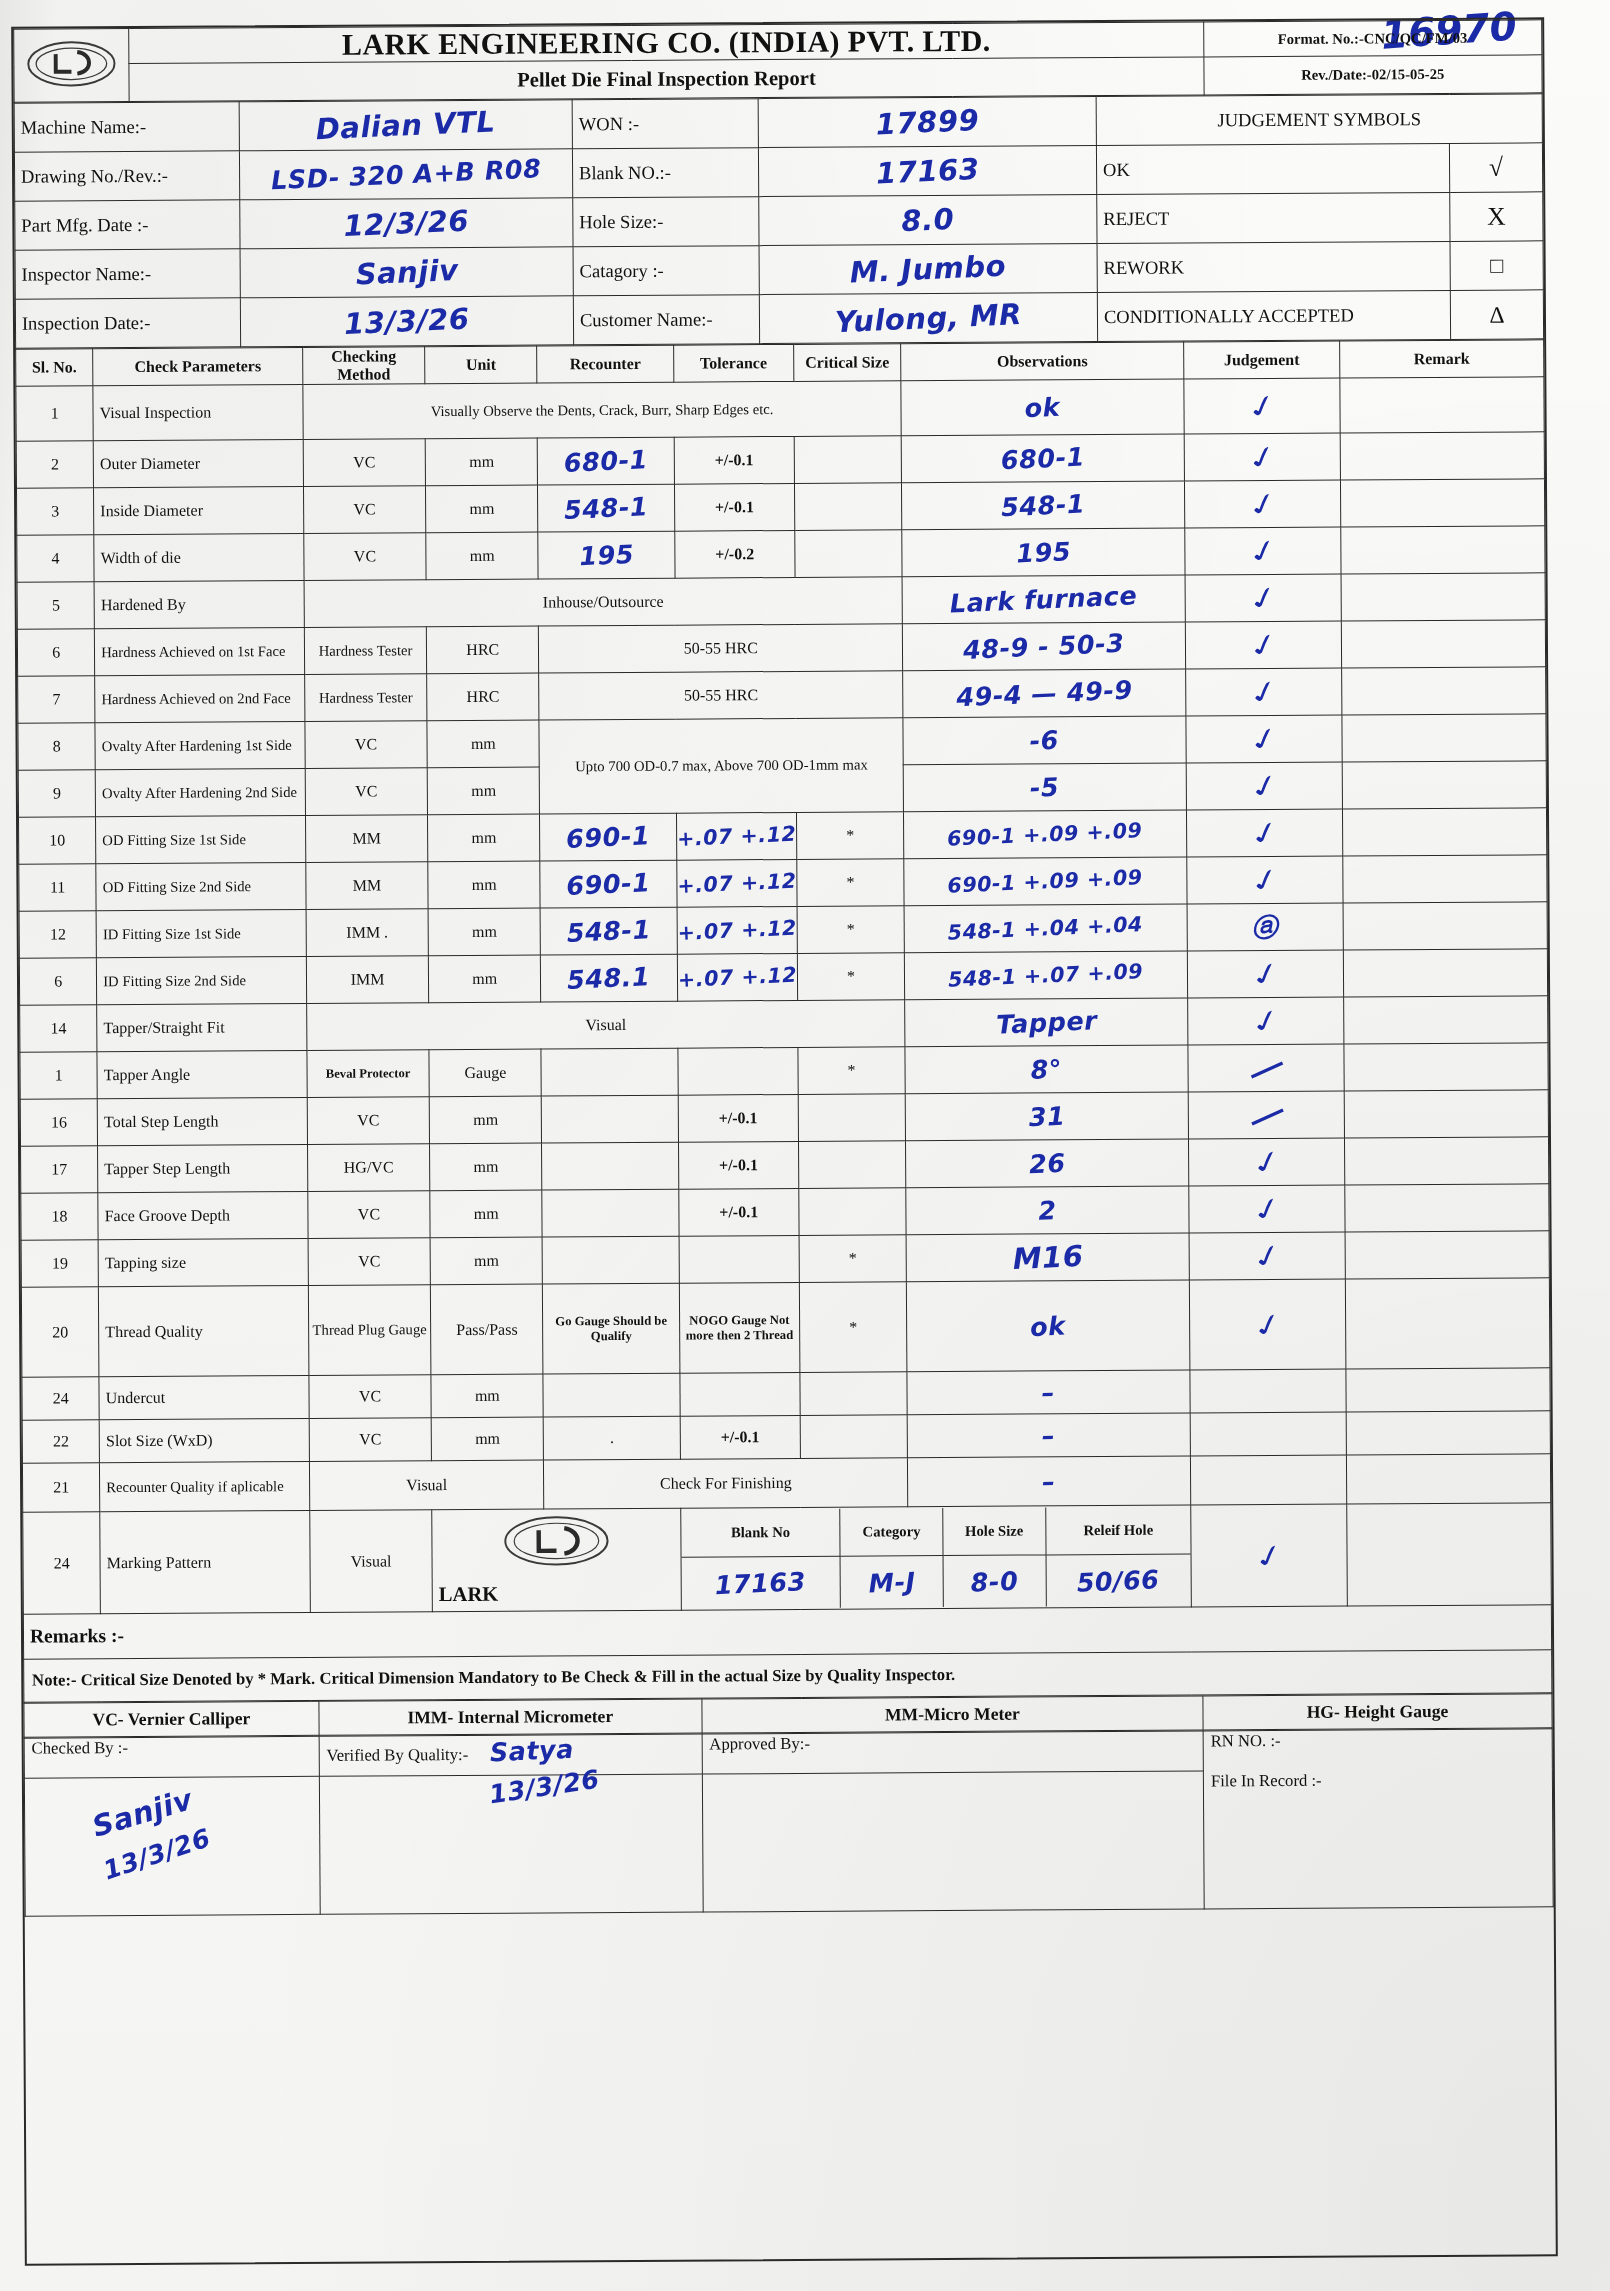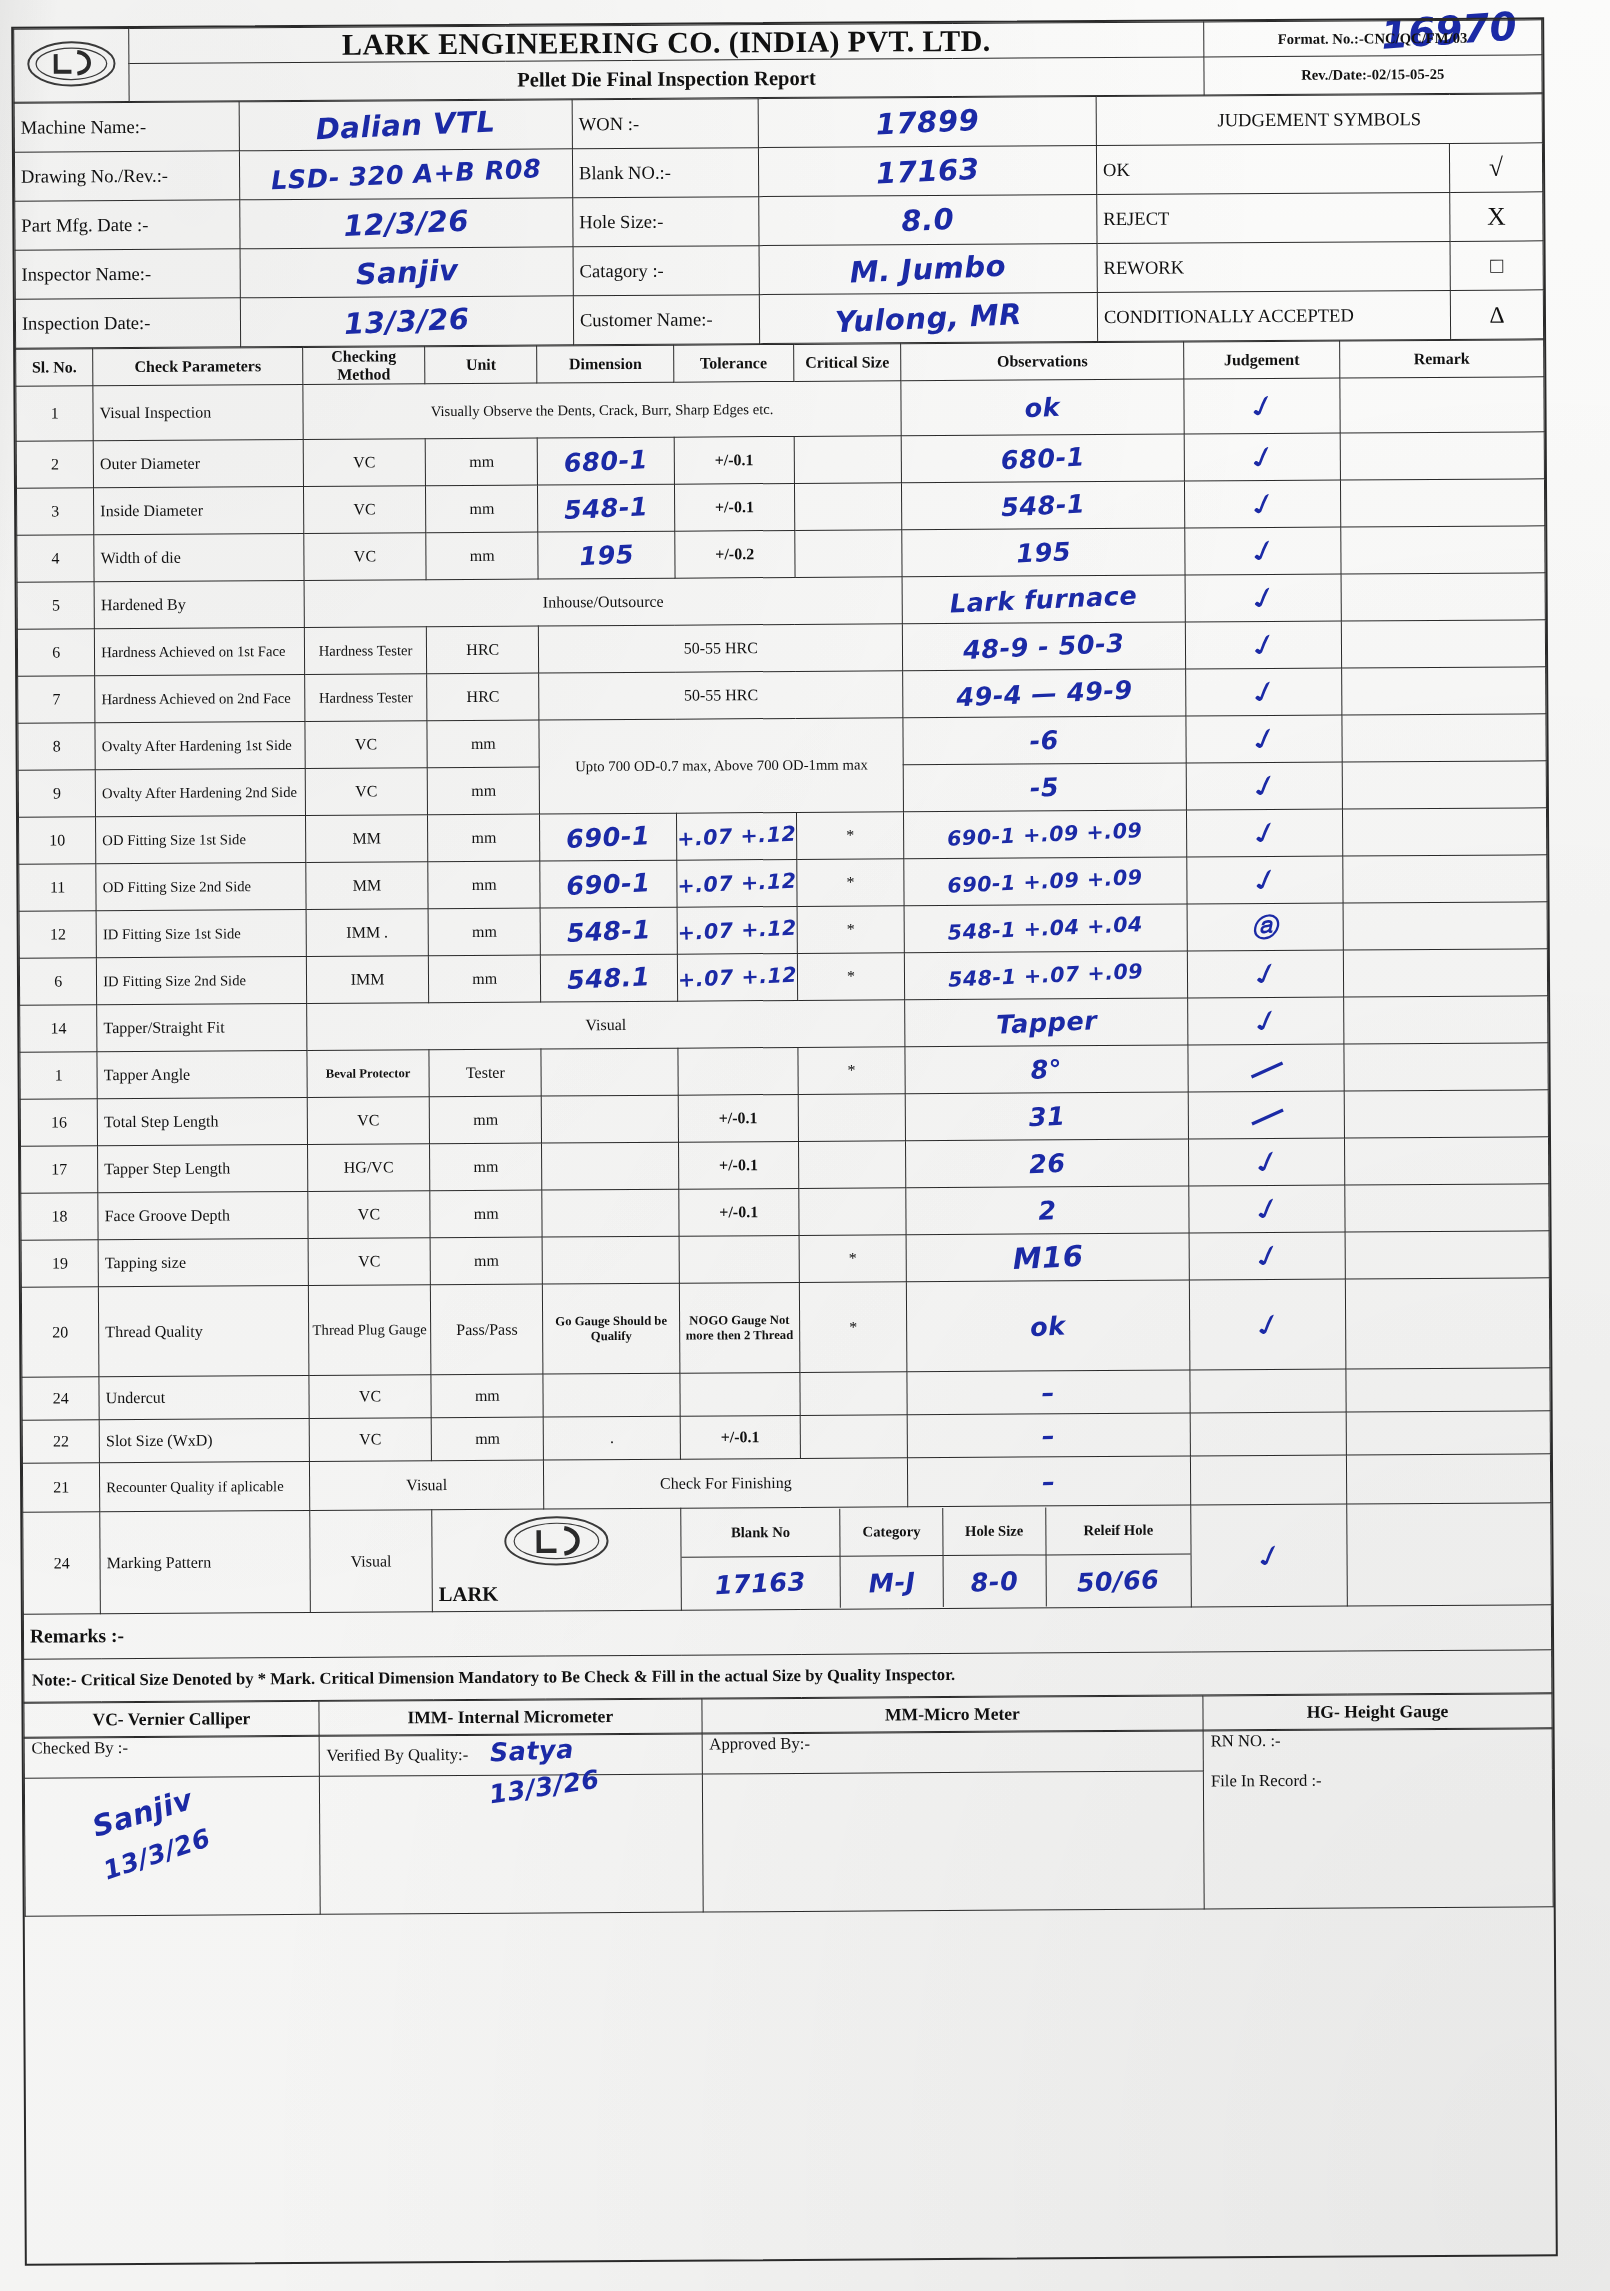--- a/index.html
+++ b/index.html
@@ -190,21 +190,21 @@
           <col style="width:284px">
           <col style="width:157px">
           <col style="width:206px">
       </colgroup>
       <tbody>
           <tr>
         <th class="c">Sl. No.</th>
         <th class="c">Check Parameters</th>
         <th class="c">Checking Method</th>
         <th class="c">Unit</th>
-        <th class="c">Dimension</th>
+        <th class="c">Recounter</th>
         <th class="c">Tolerance</th>
         <th class="c">Critical Size</th>
         <th class="c">Observations</th>
         <th class="c">Judgement</th>
         <th class="c">Remark</th>
       </tr>
 
       <tr class="rowh" style="height:55px">
         <td class="c">1</td>
         <td class="l">Visual Inspection</td>
@@ -363,21 +363,21 @@
         <td colspan="5" class="c">Visual</td>
         <td class="c"><span class="hw mid">Tapper</span></td>
         <td class="c"><span class="tick">✓</span></td>
         <td></td>
       </tr>
 
       <tr class="rowh">
         <td class="c">1</td>
         <td class="l">Tapper Angle</td>
         <td class="c xs b">Beval Protector</td>
-        <td class="c">Tester</td>
+        <td class="c">Gauge</td>
         <td class="c"></td>
         <td class="c"></td>
         <td class="c">*</td>
         <td class="c"><span class="hw mid">8°</span></td>
         <td class="c"><span class="tick">—</span></td>
         <td></td>
       </tr>
 
       <tr class="rowh">
         <td class="c">16</td>

